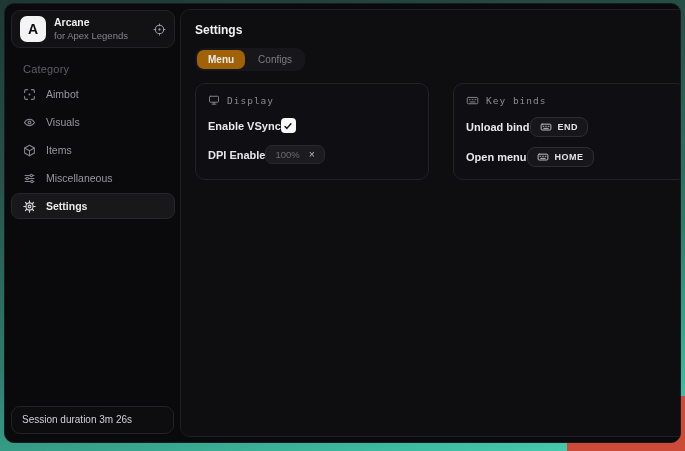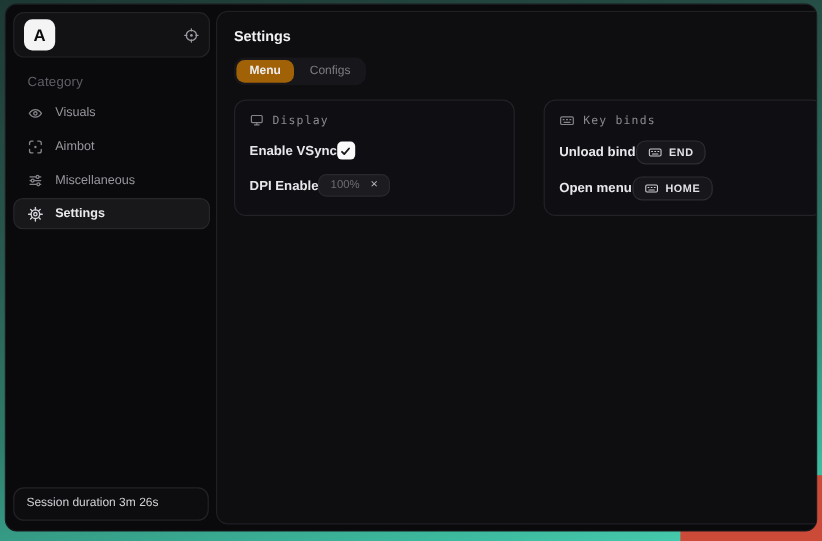--- a/index.html
+++ b/index.html
@@ -67,49 +67,62 @@
 
 <div class="stage">
   <div class="bg-red"></div>
 
   <div class="window">
 
     <div class="sidebar">
 
       <div class="brand-card">
         <div class="logo">A</div>
+        <div class="brand-text">
+          <span class="brand-name">Arcane</span>
+          <span class="brand-sub">for Apex Legends</span>
+        </div>
         <span class="brand-target">
           <svg width="13" height="13" viewBox="0 0 16 16" fill="none" stroke="currentColor" stroke-width="1.3" stroke-linecap="round">
             <circle cx="8" cy="8" r="5.2"></circle>
               <path d="M8 1.2v2.2M8 12.6v2.2M1.2 8h2.2M12.6 8h2.2"></path>
               <circle cx="8" cy="8" r="1.4" fill="currentColor" stroke="none"></circle>
           </svg>
         </span>
       </div>
 
       <div class="category">Category</div>
 
       <div class="nav">
         <div class="nav-item">
           <span class="icn">
+            <svg width="13" height="13" viewBox="0 0 16 16" fill="none" stroke="currentColor" stroke-width="1.4" stroke-linecap="round" stroke-linejoin="round">
+              <path d="M5.5 2H4a2 2 0 0 0-2 2v1.5M10.5 2H12a2 2 0 0 1 2 2v1.5M14 10.5V12a2 2 0 0 1-2 2h-1.5M2 10.5V12a2 2 0 0 0 2 2h1.5"></path>
+              <circle cx="8" cy="8" r="1.2" fill="currentColor" stroke="none"></circle>
+            </svg>
+          </span>
+          <span>Aimbot</span>
+        </div>
+        <div class="nav-item">
+          <span class="icn">
             <svg width="13" height="13" viewBox="0 0 16 16" fill="none" stroke="currentColor" stroke-width="1.3" stroke-linecap="round" stroke-linejoin="round">
               <path d="M1.8 8c1.6-2.6 3.7-3.9 6.2-3.9S12.6 5.4 14.2 8c-1.6 2.6-3.7 3.9-6.2 3.9S3.4 10.6 1.8 8z"></path>
               <circle cx="8" cy="8" r="1.7"></circle>
             </svg>
           </span>
           <span>Visuals</span>
         </div>
         <div class="nav-item">
           <span class="icn">
-            <svg width="13" height="13" viewBox="0 0 16 16" fill="none" stroke="currentColor" stroke-width="1.4" stroke-linecap="round" stroke-linejoin="round">
-              <path d="M5.5 2H4a2 2 0 0 0-2 2v1.5M10.5 2H12a2 2 0 0 1 2 2v1.5M14 10.5V12a2 2 0 0 1-2 2h-1.5M2 10.5V12a2 2 0 0 0 2 2h1.5"></path>
-              <circle cx="8" cy="8" r="1.2" fill="currentColor" stroke="none"></circle>
-            </svg>
-          </span>
-          <span>Aimbot</span>
+            <svg width="13" height="13" viewBox="0 0 16 16" fill="none" stroke="currentColor" stroke-width="1.3" stroke-linecap="round" stroke-linejoin="round">
+              <path d="M8 1.6 14 5v6l-6 3.4L2 11V5l6-3.4z"></path>
+                <path d="M2 5l6 3.2L14 5M8 8.2v6.2"></path>
+            </svg>
+          </span>
+          <span>Items</span>
         </div>
         <div class="nav-item">
           <span class="icn">
             <svg width="13" height="13" viewBox="0 0 16 16" fill="none" stroke="currentColor" stroke-width="1.3" stroke-linecap="round">
               <path d="M2.5 4.2h11M2.5 8h11M2.5 11.8h11"></path>
               <circle cx="10.2" cy="4.2" r="1.5" fill="#0a0a0c"></circle>
                 <circle cx="5.2" cy="8" r="1.5" fill="#0a0a0c"></circle>
                 <circle cx="11" cy="11.8" r="1.5" fill="#0a0a0c"></circle>
             </svg>
           </span>

